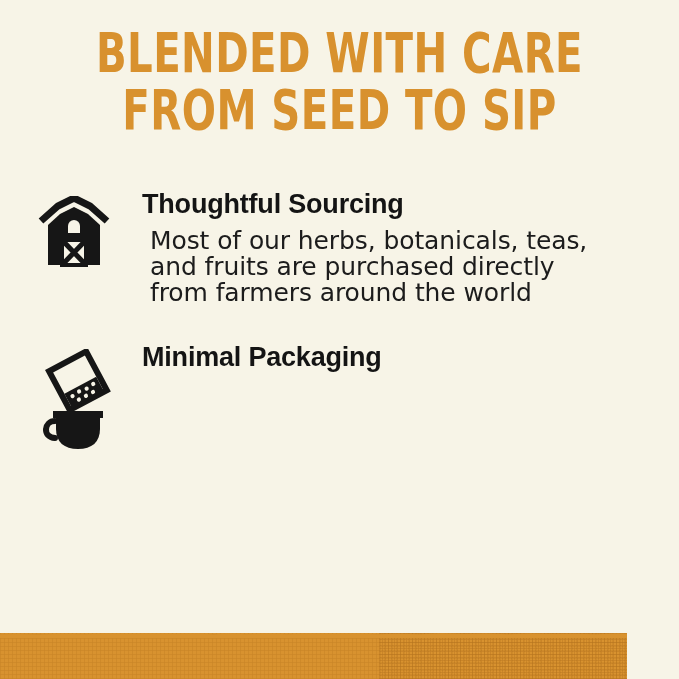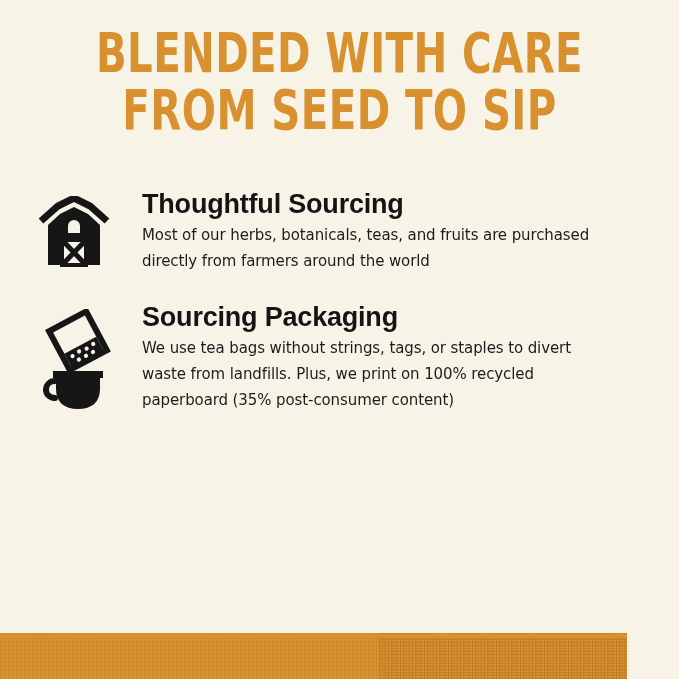--- a/index.html
+++ b/index.html
@@ -78,24 +78,24 @@
     font-weight: 700;
     font-size: 27px;
     line-height: 32px;
     letter-spacing: -0.2px;
     margin: 0 0 2px 0;
   }
   .feature-body {
     color: #1C1C1C;
     font-family: "DejaVu Sans", sans-serif;
     font-weight: 400;
-    font-size: 15px;
+    font-size: 25px;
     line-height: 26px;
     letter-spacing: -0.1px;
-    margin: 0;
+    margin: 8px;
     max-width: 455px;
   }
 
   
   .icon-barn  { width: 72px; height: 72px; display:block; }
   .icon-leaf  { width: 78px; height: 58px; display:block; margin-top: 4px;}
   .icon-pack  { width: 80px; height: 104px; display:block; margin-top: 0px;}
 
   
   .band {
@@ -188,22 +188,21 @@
           </g>
 
           <path d="M18 63 L62 63 L62 80 C62 93 54 100 40 100 C26 100 18 93 18 80 Z" fill="#161616"></path>
 
           <path d="M15 62 L65 62 L65 69 L15 69 Z" fill="#161616"></path>
 
           <path d="M17 72 C6 72 4 88 17 89" fill="none" stroke="#161616" stroke-width="6" stroke-linecap="round"></path>
         </svg>
       </div>
       <div class="text-wrap">
-        <h2 class="feature-title">Sourcing Packaging</h2>
-        <p class="feature-body">We use tea bags without strings, tags, or staples to divert waste from landfills. Plus, we print on 100% recycled paperboard (35% post-consumer content)</p>
+        <h2 class="feature-title">Minimal Packaging</h2>
       </div>
     </div>
 
   </div>
 
   <div class="band">
     <div class="band-texture"></div>
     <div class="band-texture-right"></div>
     <svg class="band-edge" viewBox="0 0 679 7" preserveAspectRatio="none" aria-hidden="true">
       <path d="M0 7 L0 3.2 L18 3.0 L40 3.4 L62 2.8 L85 3.3 L108 2.6 L130 3.1 L152 2.4

